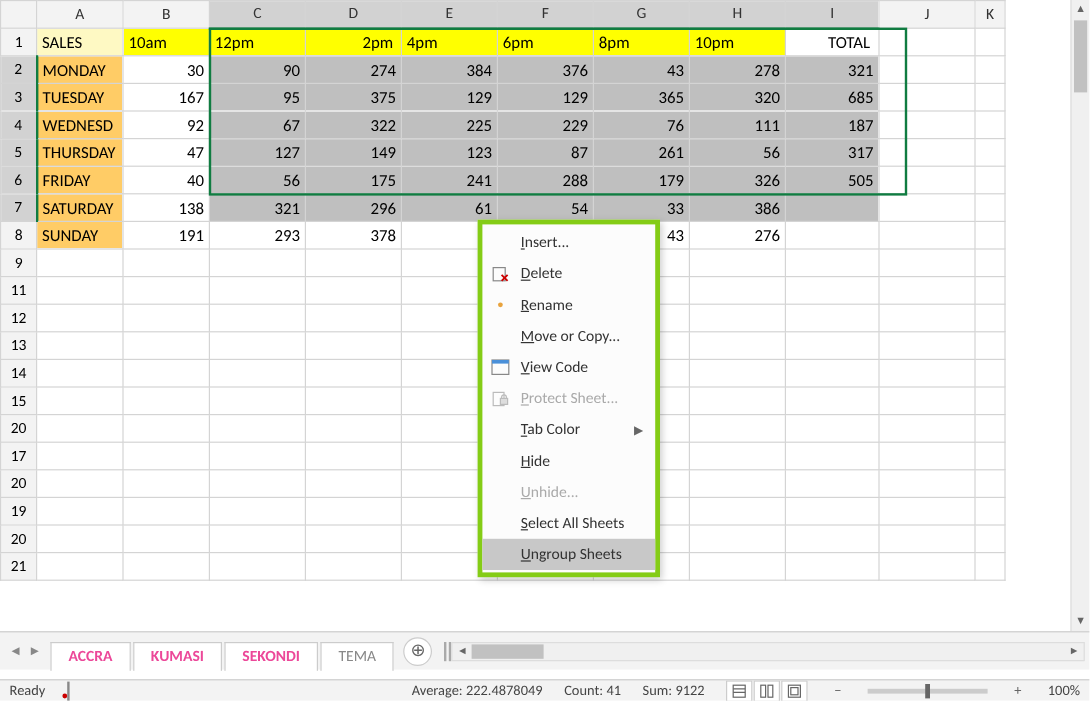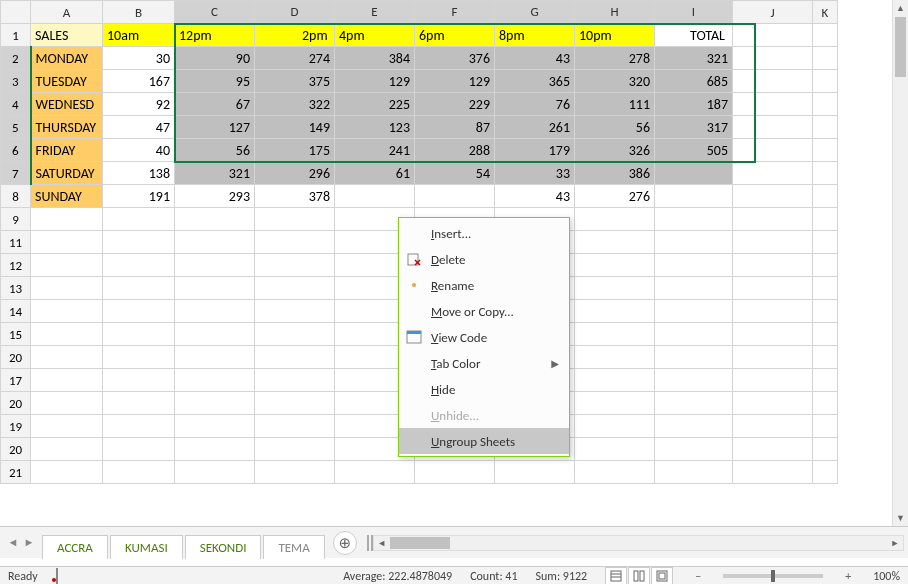--- a/index.html
+++ b/index.html
@@ -30,41 +30,41 @@
 
 .vscroll { position: absolute; right: 0; top: 0; bottom: 58px; width: 16px; background: #f0f0f0; border-left: 1px solid #ddd; }
 .vscroll .arrow { height: 16px; text-align: center; font-size: 9px; line-height: 16px; color: #666; }
 .vscroll .thumb { position: absolute; top: 17px; height: 60px; left: 2px; right: 2px; background: #c1c1c1; }
 
 
 .tabbar { position: absolute; bottom: 26px; left: 0; right: 0; height: 32px; background: #f3f3f3; border-top: 1px solid #ccc; display: flex; align-items: center; }
 .tab-nav { display: flex; padding: 0 6px; gap: 2px; }
 .tab-nav span { width: 14px; height: 14px; display: inline-flex; align-items: center; justify-content: center; color: #888; font-size: 11px; }
 .tabs { display: flex; align-items: flex-end; height: 100%; }
-.tab { padding: 4px 14px; background: #fff; border: 1px solid #ccc; border-bottom: none; margin-right: 2px; font-size: 13px; font-weight: normal; color: #4d7c0f; position: relative; bottom: -1px; }
+.tab { padding: 4px 14px; background: #fff; border: 1px solid #ccc; border-bottom: none; margin-right: 2px; font-size: 13px; font-weight: bold; color: #ec4899; position: relative; bottom: -1px; }
 .tab.faded { color: #888; font-weight: normal; }
 .addsheet { width: 24px; height: 24px; border: 1px solid #ccc; border-radius: 50%; display: flex; align-items: center; justify-content: center; color: #666; margin-left: 6px; font-size: 15px; background: #fff; }
 .hscroll-area { flex: 1; display: flex; align-items: center; margin-left: 10px; margin-right: 4px; }
 .hscroll { flex: 1; height: 16px; background: #f0f0f0; border: 1px solid #ddd; position: relative; display: flex; }
 .hscroll .arrow { width: 16px; text-align: center; font-size: 9px; line-height: 14px; color: #666; }
 .hscroll .track { flex: 1; position: relative; }
 .hscroll .thumb { position: absolute; left: 0; width: 60px; top: 1px; bottom: 1px; background: #c1c1c1; }
 
 
 .statusbar { position: absolute; bottom: 0; left: 0; right: 0; height: 18px; background: #f3f3f3; border-top: 1px solid #ccc; display: flex; align-items: center; font-size: 12px; color: #444; padding: 0 8px; gap: 18px; }
 .statusbar .spacer { flex: 1; }
 .statusbar .viewbtns { display: flex; gap: 1px; }
 .statusbar .viewbtn { width: 22px; height: 18px; border: 1px solid #ccc; background: #fff; display: flex; align-items: center; justify-content: center; }
 .statusbar .viewbtn svg { width: 12px; height: 12px; }
 .zoomslider { width: 100px; height: 4px; background: #ccc; position: relative; }
 .zoomslider .handle { position: absolute; left: 48px; top: -4px; width: 4px; height: 12px; background: #666; }
 .zoombtn { width: 14px; text-align: center; color: #666; }
 
 
-.ctxmenu { position: absolute; left: 398px; top: 217px; width: 172px; background: #fcfcfc; border: 1px solid #84cc16; box-shadow: 2px 2px 6px rgba(0,0,0,0.2); padding: 2px 0; font-size: 13px; }
+.ctxmenu { position: absolute; left: 398px; top: 183px; width: 152px; background: #fcfcfc; border: 4px solid #84cc16; box-shadow: 2px 2px 6px rgba(0,0,0,0.2); padding: 2px 0; font-size: 13px; }
 .ctxmenu .item { display: flex; align-items: center; height: 26px; padding: 0 10px 0 6px; gap: 8px; color: #333; }
 .ctxmenu .item.disabled { color: #aaa; }
 .ctxmenu .item.hover { background: #c8c8c8; }
 .ctxmenu .icon { width: 18px; height: 18px; display: flex; align-items: center; justify-content: center; }
 .ctxmenu .label { flex: 1; }
 .ctxmenu .sub { color: #666; font-size: 10px; }
 .ctxmenu .underline { text-decoration: underline; }
 
 .record-icon { width:14px; height:12px; border:1px solid #888; position:relative; }
 .record-icon::after { content:''; position:absolute; right:1px; bottom:1px; width:4px; height:4px; background:#c00; border-radius:50%; }
@@ -471,30 +471,44 @@
     </div>
     <div class="item">
       <span class="icon">
         <svg width="16" height="16" viewBox="0 0 16 16">
           <rect x="1" y="2" width="14" height="12" fill="none" stroke="#888"></rect>
           <rect x="1" y="2" width="14" height="3" fill="#4a90d9"></rect>
         </svg>
       </span>
       <span class="label"><span class="underline">V</span>iew Code</span>
     </div>
+    <div class="item disabled">
+      <span class="icon">
+        <svg width="16" height="16" viewBox="0 0 16 16">
+          <rect x="2" y="3" width="9" height="11" fill="none" stroke="#bbb"></rect>
+          <rect x="8" y="8" width="6" height="5" fill="#ddd" stroke="#bbb"></rect>
+          <path d="M9 8 v-1 a2 2 0 0 1 4 0 v1" fill="none" stroke="#bbb"></path>
+        </svg>
+      </span>
+      <span class="label"><span class="underline">P</span>rotect Sheet...</span>
+    </div>
     <div class="item">
       <span class="icon"></span>
       <span class="label"><span class="underline">T</span>ab Color</span>
       <span class="sub">▶</span>
     </div>
     <div class="item">
       <span class="icon"></span>
       <span class="label"><span class="underline">H</span>ide</span>
     </div>
     <div class="item disabled">
       <span class="icon"></span>
       <span class="label"><span class="underline">U</span>nhide...</span>
     </div>
+    <div class="item">
+      <span class="icon"></span>
+      <span class="label"><span class="underline">S</span>elect All Sheets</span>
+    </div>
     <div class="item hover">
       <span class="icon"></span>
       <span class="label"><span class="underline">U</span>ngroup Sheets</span>
     </div>
   </div>
 
 </body></html>

